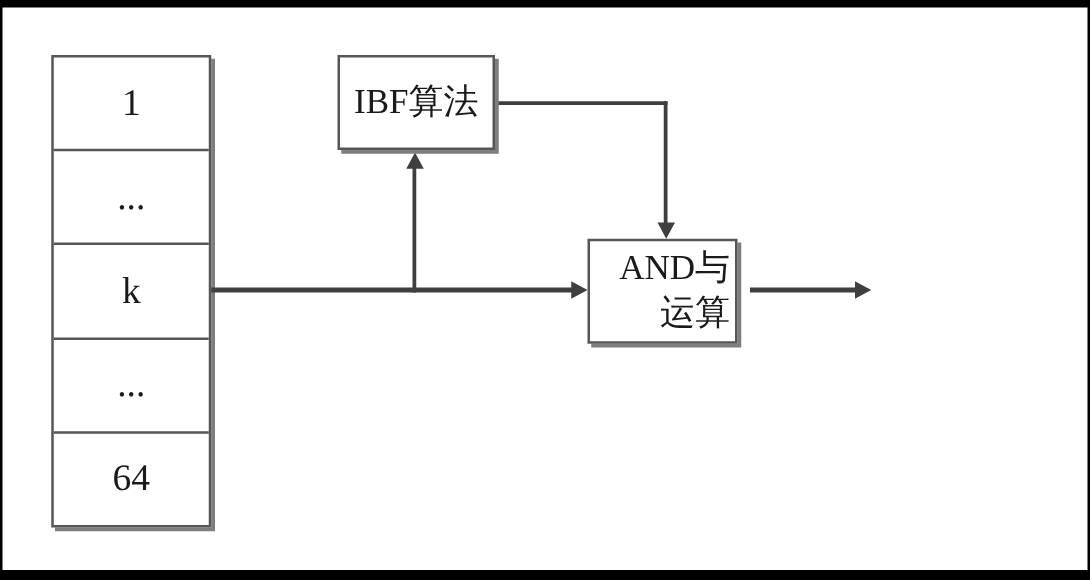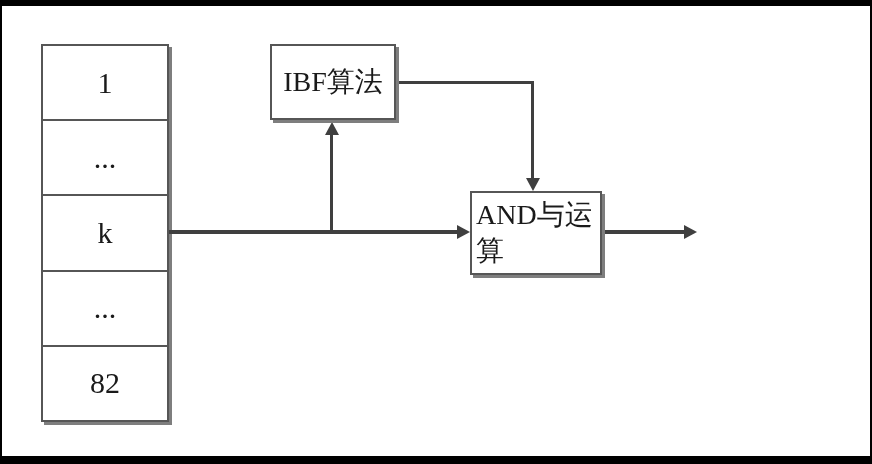--- a/index.html
+++ b/index.html
@@ -22,21 +22,21 @@
   .frame-left   { left: 0; top: 0;   width: 2px;  height: 464px; }
   .frame-right  { left: 870px; top: 0; width: 2px; height: 464px; }
 
   
   .node {
     position: absolute;
     background: #ffffff;
     border: 2px solid #565656;
     box-shadow: 3px 3px 0 #7e7e7e;
     display: flex; align-items: center; justify-content: center;
-    text-align: left;
+    text-align: right;
     color: #1a1a1a;
     font-size: 28px;
     line-height: 1.3;
   }
   .array-column {
     position: absolute;
     left: 41px; top: 44px; width: 128px; height: 378px;
     background: #ffffff;
     border: 2px solid #565656;
     box-shadow: 3px 3px 0 #7e7e7e;
@@ -44,21 +44,21 @@
   }
   .array-cell {
     flex: 1 1 0;
     display: flex; align-items: center; justify-content: center;
     font-size: 30px; color: #1a1a1a;
     border-bottom: 2px solid #565656;
   }
   .array-cell:last-child { border-bottom: none; }
 
   .ibf-box      { left: 270px; top: 44px;  width: 126px; height: 76px; }
-  .and-box      { left: 470px; top: 191px; width: 132px; height: 84px; padding: 0 4px; }
+  .and-box      { left: 470px; top: 191px; width: 120px; height: 84px; padding: 0 4px; }
   .next-hop-box { left: 697px; top: 196px; width: 130px; height: 72px; }
 
   
   .line { position: absolute; background: #3f3f3f; }
   .line-k-and    { left: 169px; top: 230px; width: 289px; height: 4px; }
   .line-branch-v { left: 330px; top: 133px; width: 3px;  height: 101px; }
   .line-ibf-h    { left: 398px; top: 81px;  width: 136px; height: 3px; }
   .line-ibf-v    { left: 531px; top: 81px;  width: 3px;  height: 98px; }
   .line-and-next { left: 600px; top: 230px; width: 85px; height: 4px; }
 
@@ -93,21 +93,21 @@
   <div class="frame frame-top"></div>
   <div class="frame frame-bottom"></div>
   <div class="frame frame-left"></div>
   <div class="frame frame-right"></div>
 
   <div class="array-column">
     <div class="array-cell">1</div>
     <div class="array-cell">...</div>
     <div class="array-cell">k</div>
     <div class="array-cell">...</div>
-    <div class="array-cell">82</div>
+    <div class="array-cell">64</div>
   </div>
 
   <div class="line line-k-and"></div>
   <div class="line line-branch-v"></div>
   <div class="line line-ibf-h"></div>
   <div class="line line-ibf-v"></div>
   <div class="line line-and-next"></div>
 
   <div class="ah ah-right-and"></div>
   <div class="ah ah-up-ibf"></div>

